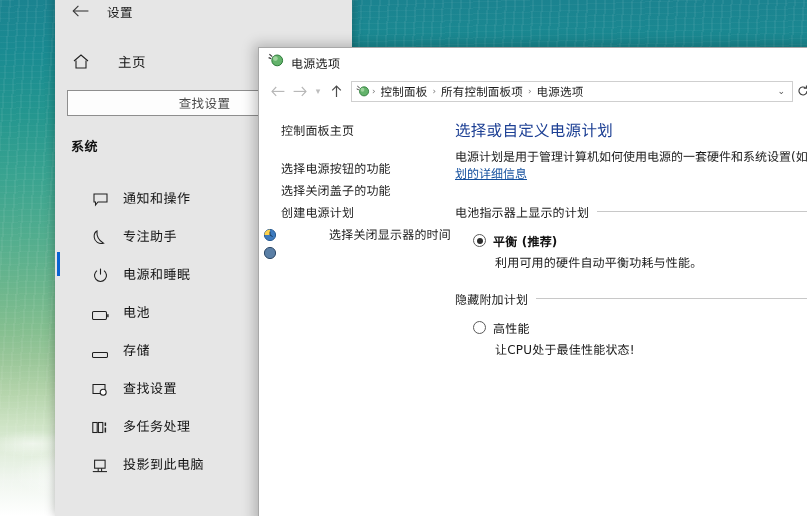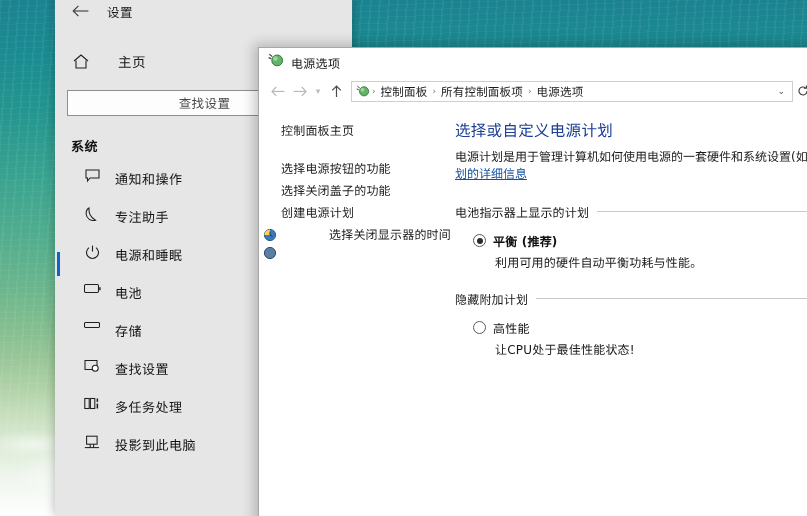--- a/index.html
+++ b/index.html
@@ -102,23 +102,23 @@
 
   .section-head {
     font-size: 13px; font-weight: bold; color: #111;
     padding: 20px 0 0 16px;
     letter-spacing: .6px;
   }
 
   .nav-list { margin-top: 14px; }
   .nav-item {
     position: relative;
-    display: flex; align-items: flex-start;
+    display: flex; align-items: flex-end;
     height: 38px;
-    padding-left: 24px;
+    padding-left: 32px;
   }
   .nav-item .ico {
     width: 26px; display: flex; align-items:center; justify-content:center;
     color: #1f1f1f;
   }
   .nav-item .lbl {
     margin-left: 10px;
     font-size: 13px; color: #141414;
     letter-spacing: .5px;
   }

